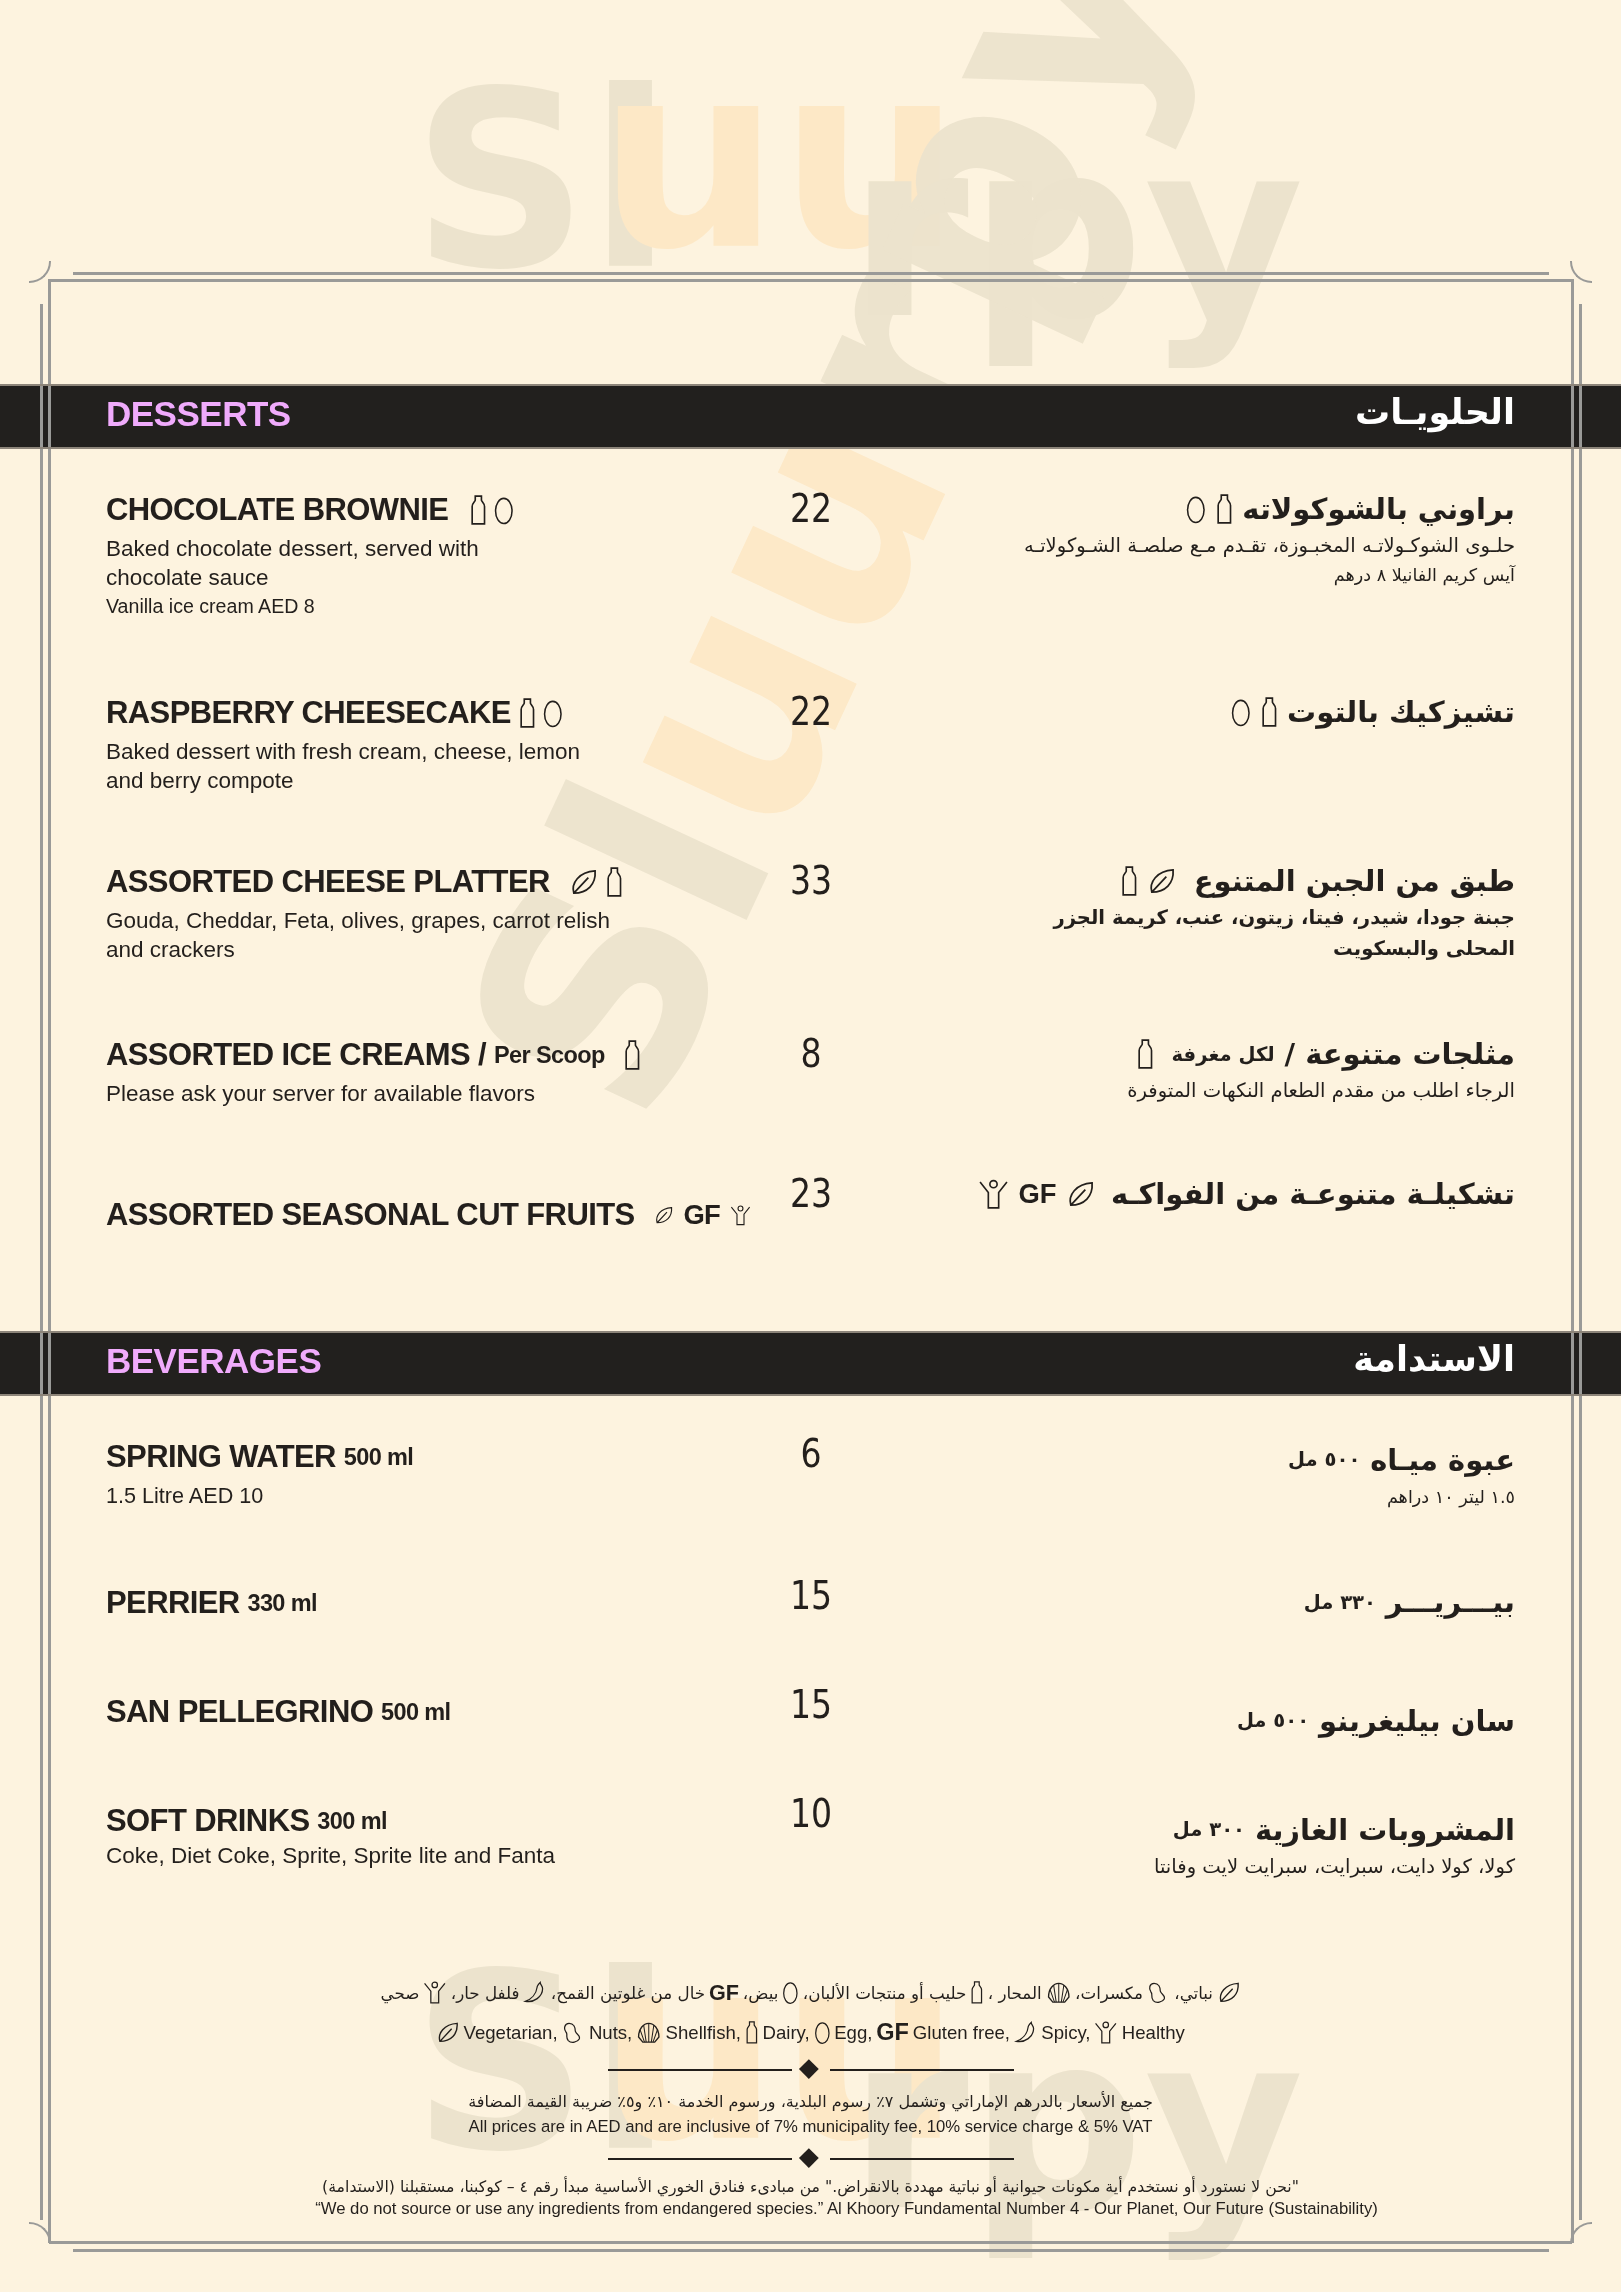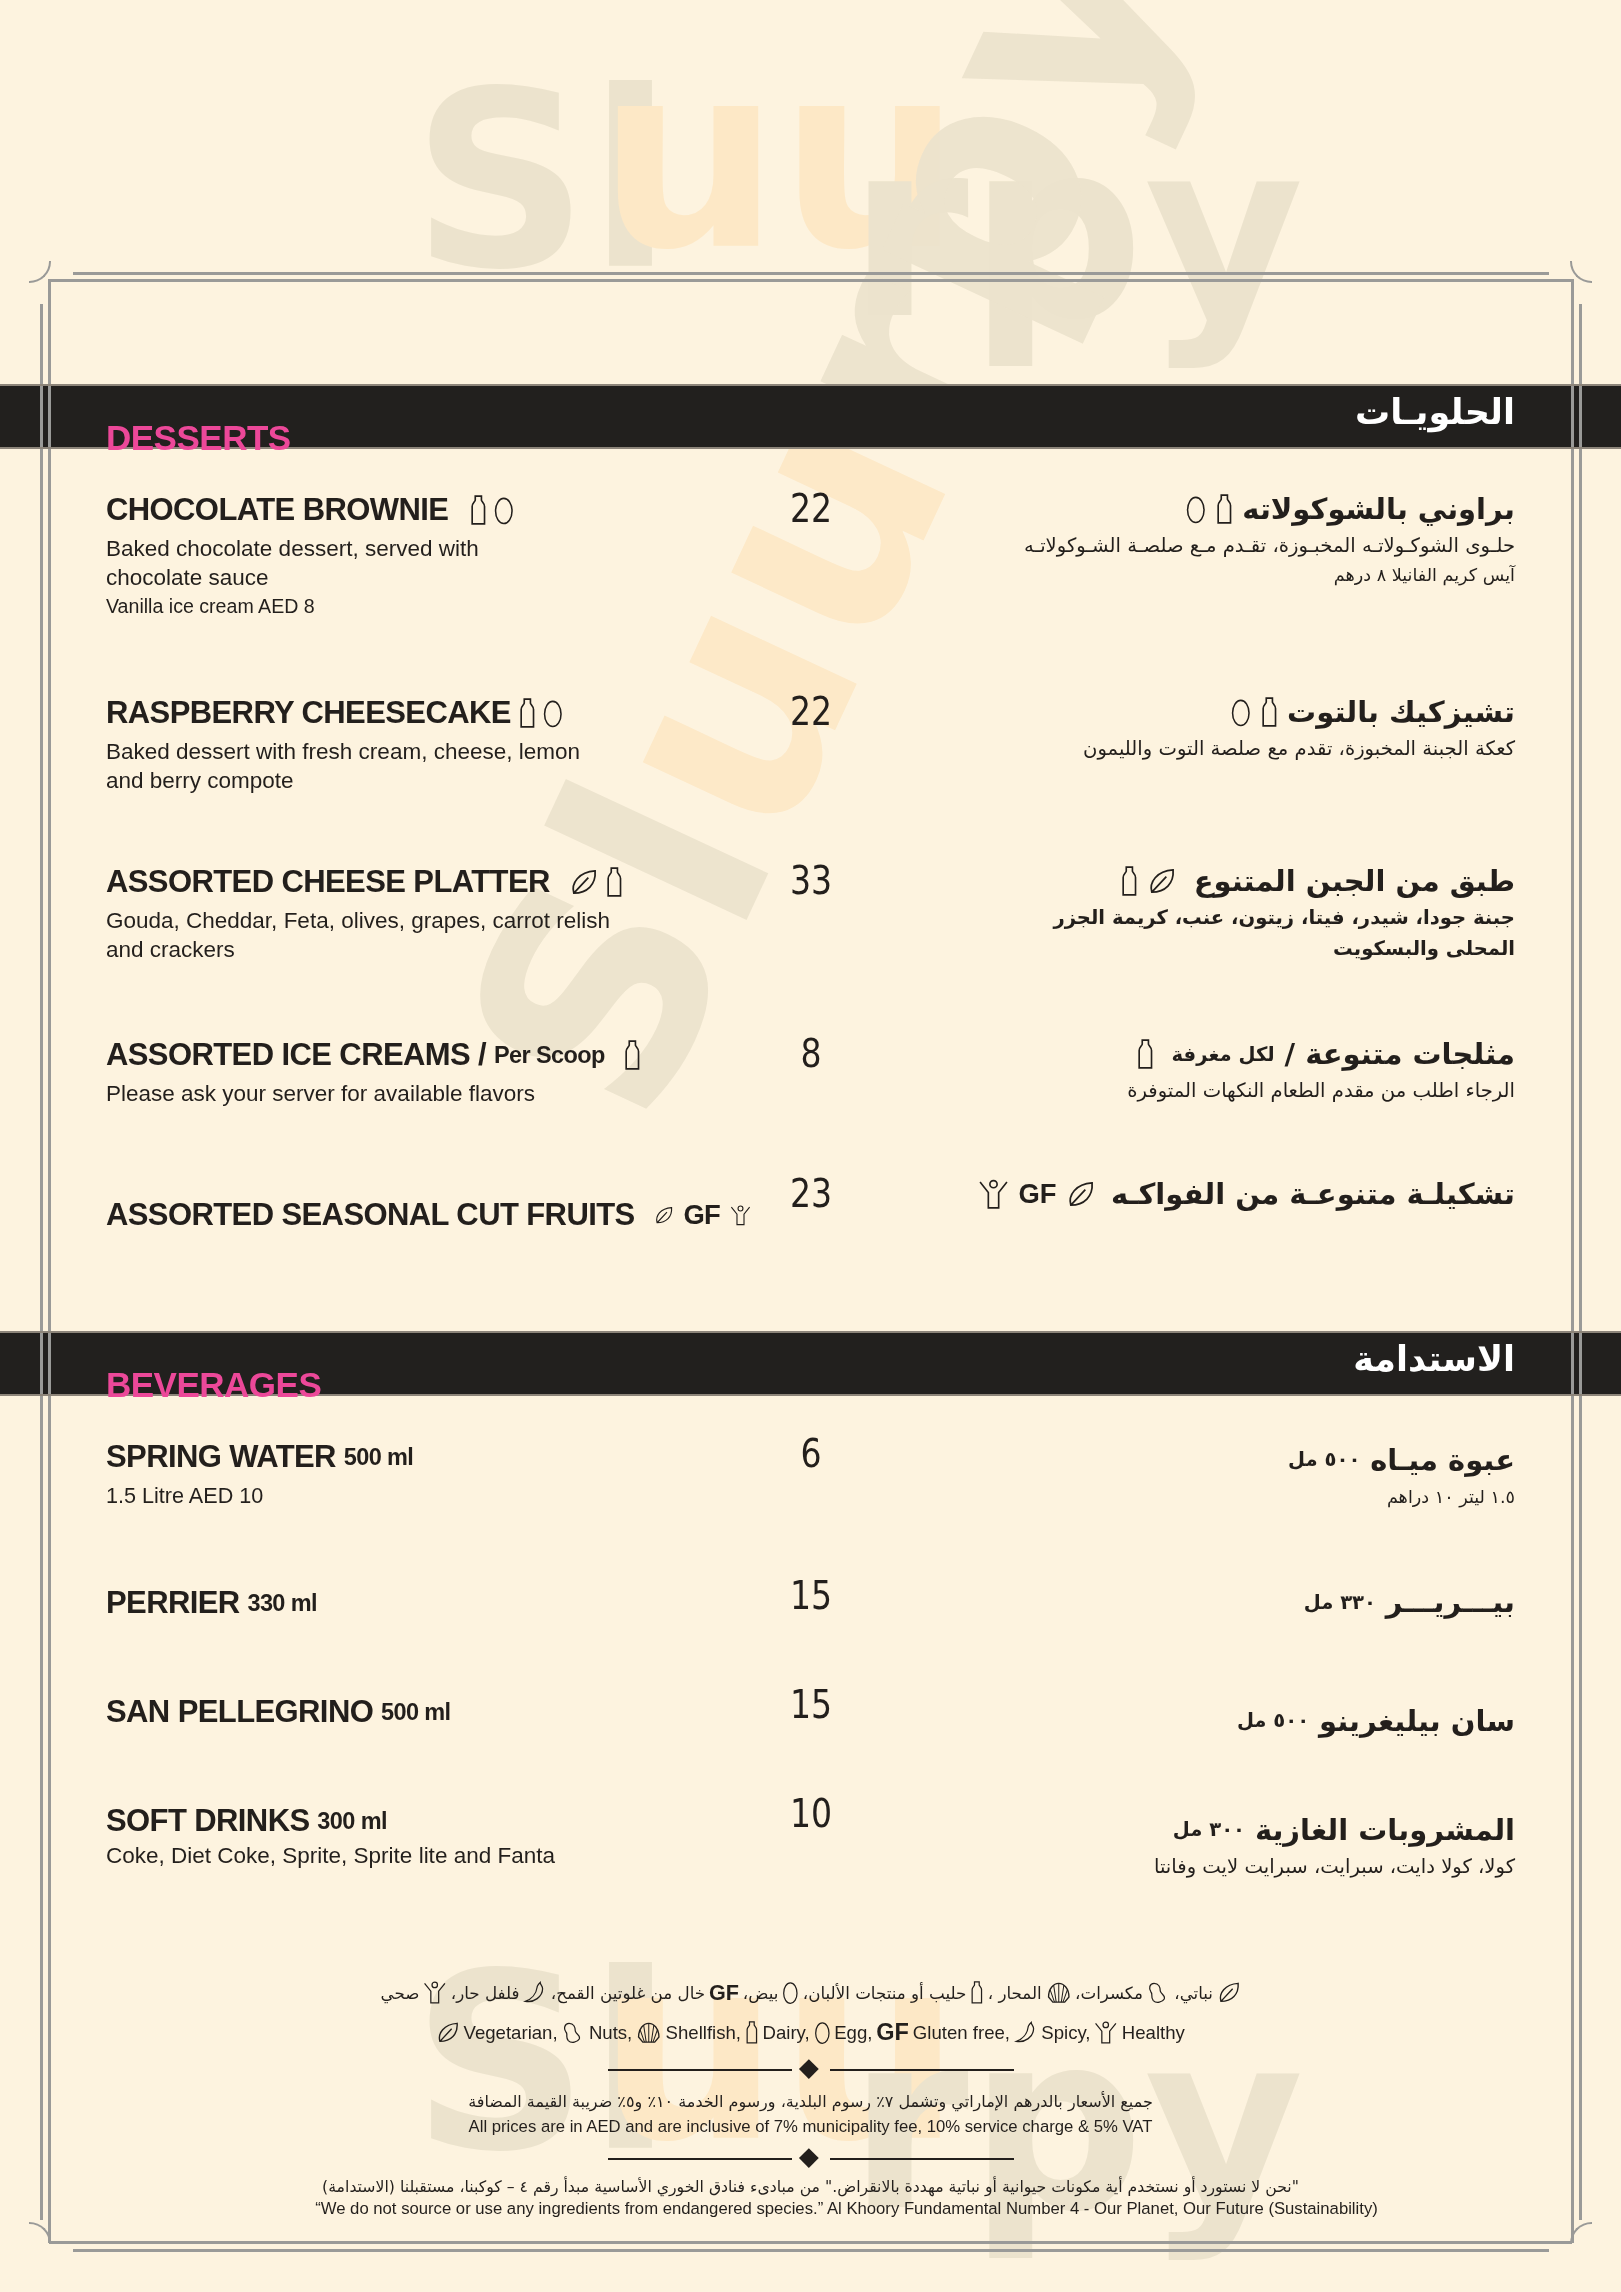--- a/index.html
+++ b/index.html
@@ -9,21 +9,21 @@
     font-family:"DejaVu Sans", sans-serif; color:#231f1c;
   }
   .wm { position:absolute; font-family:"DejaVu Sans", sans-serif; font-weight:bold; line-height:1; pointer-events:none; }
   .wm-grey { color:#ece3cd; }
   .wm-orange { color:#fde8c6; }
 
   .frame-line { position:absolute; background:#9a9a98; }
   .corner { position:absolute; width:21.6px; height:21.6px; border:2.9px solid #9a9a98; box-sizing:border-box; }
 
   .band { position:absolute; left:0; width:1621px; height:65px; background:#22201e; border-top:2px solid #8d857a; border-bottom:2px solid #8d857a; box-sizing:border-box; }
-  .band-en { position:absolute; left:106px; top:7.8px; color:#ec4899; font-weight:bold; font-size:35px; font-family:"Liberation Sans", sans-serif; letter-spacing:-0.5px;margin-top:24px; }
+  .band-en { position:absolute; left:106px; top:7.8px; color:#f0abfc; font-weight:bold; font-size:35px; font-family:"Liberation Sans", sans-serif; letter-spacing:-0.5px; }
   .band-ar { position:absolute; right:106px; top:5.9px; color:#fff; font-size:35px; font-weight:bold; direction:rtl; font-family:"DejaVu Sans", sans-serif; }
   .band-vline { position:absolute; top:0; width:2.9px; height:100%; background:#9a9a98; }
 
   .row { position:absolute; left:0; width:1621px; }
   .en-col { position:absolute; left:106px; width:549px; }
   .title { font-family:"Liberation Sans", sans-serif; font-weight:bold; font-size:31px; letter-spacing:-0.6px; white-space:nowrap; display:flex; align-items:center; gap:7.8px; }
   .title .sub { font-size:23.5px; }
   .desc { font-family:"Liberation Sans", sans-serif; font-size:22.5px; line-height:29px; margin-top:5.9px; }
   .note { font-family:"Liberation Sans", sans-serif; font-size:19.6px; line-height:29px; }
   .price { position:absolute; left:762px; width:98px; text-align:center; font-family:"DejaVu Sans", sans-serif; font-size:39px; font-weight:normal; transform:scaleX(0.85); }
@@ -156,21 +156,20 @@
   <div class="ar-col">
     <div class="ar-title">
       <span>تشيزكيك بالتوت</span>
       <svg class="ico" width="16.7" height="31" viewBox="0 0 17 32">
           <use href="#i-dairy"></use>
         </svg>
       <svg class="ico" width="19.6" height="31" viewBox="0 0 20 32">
           <use href="#i-egg"></use>
         </svg>
     </div>
-    <div class="ar-desc">كعكة الجبنة المخبوزة، تقدم مع صلصة التوت والليمون</div>
   </div>
 </div>
 
 <div class="row" style="top:864px;">
   <div class="en-col">
     <div class="title">
       <span>ASSORTED CHEESE PLATTER</span>
       <svg class="ico" width="29" height="29" style="margin-left:11.8px" viewBox="0 0 30 30">
           <use href="#i-veg"></use>
         </svg>

